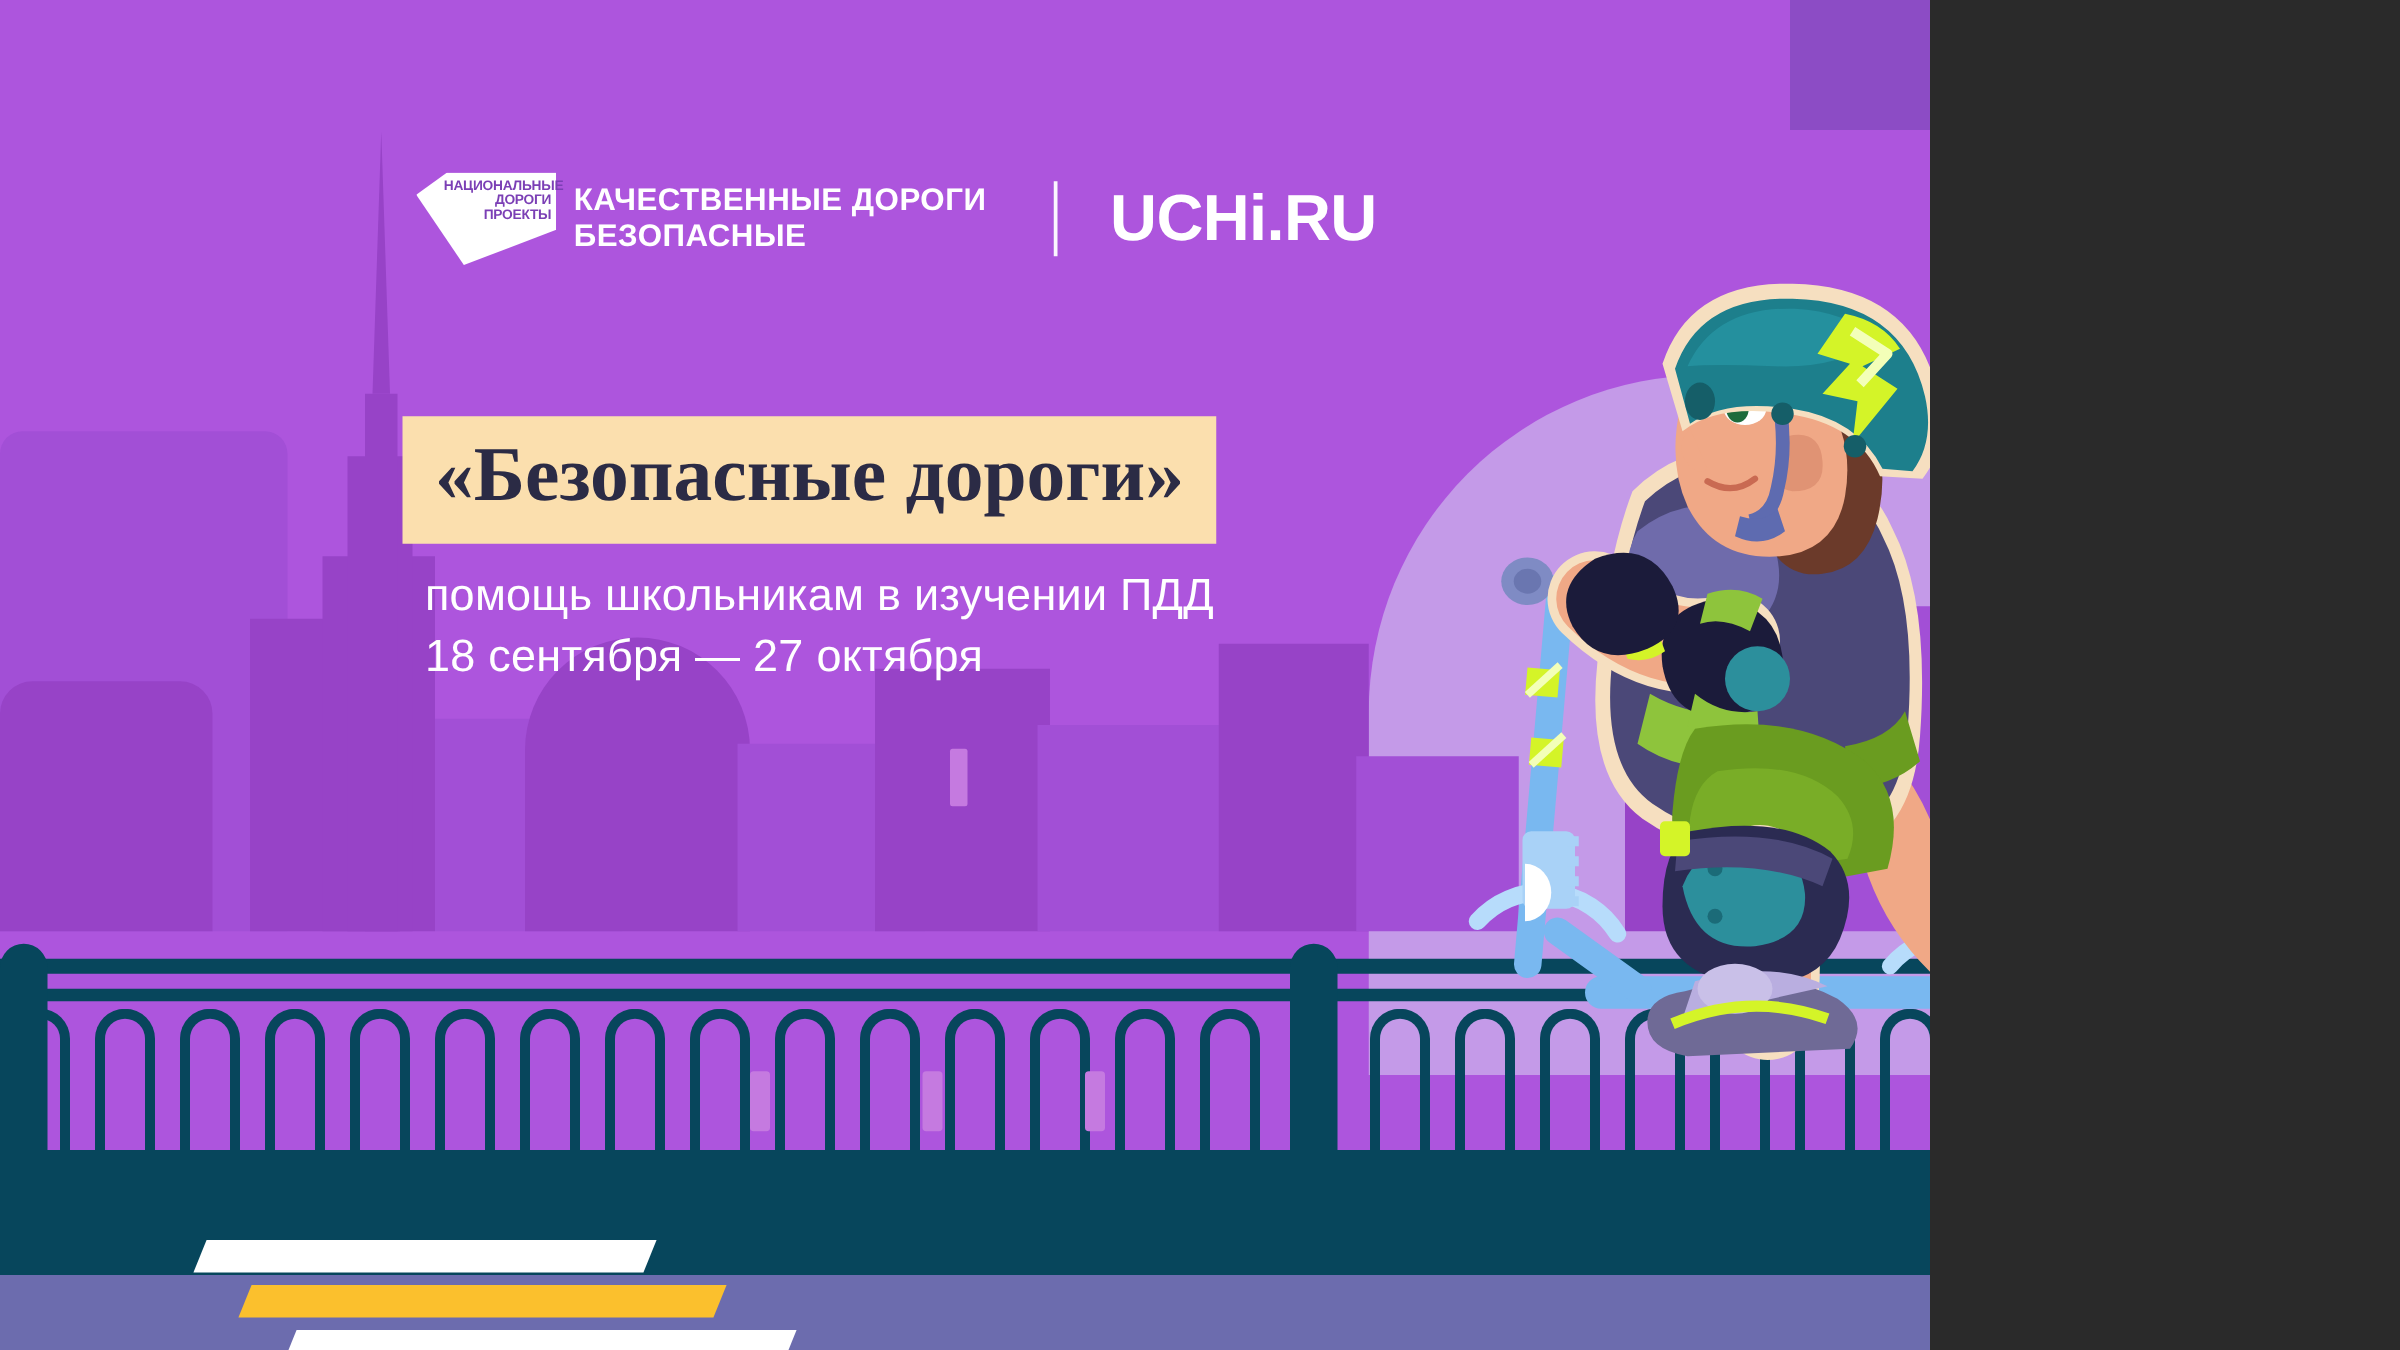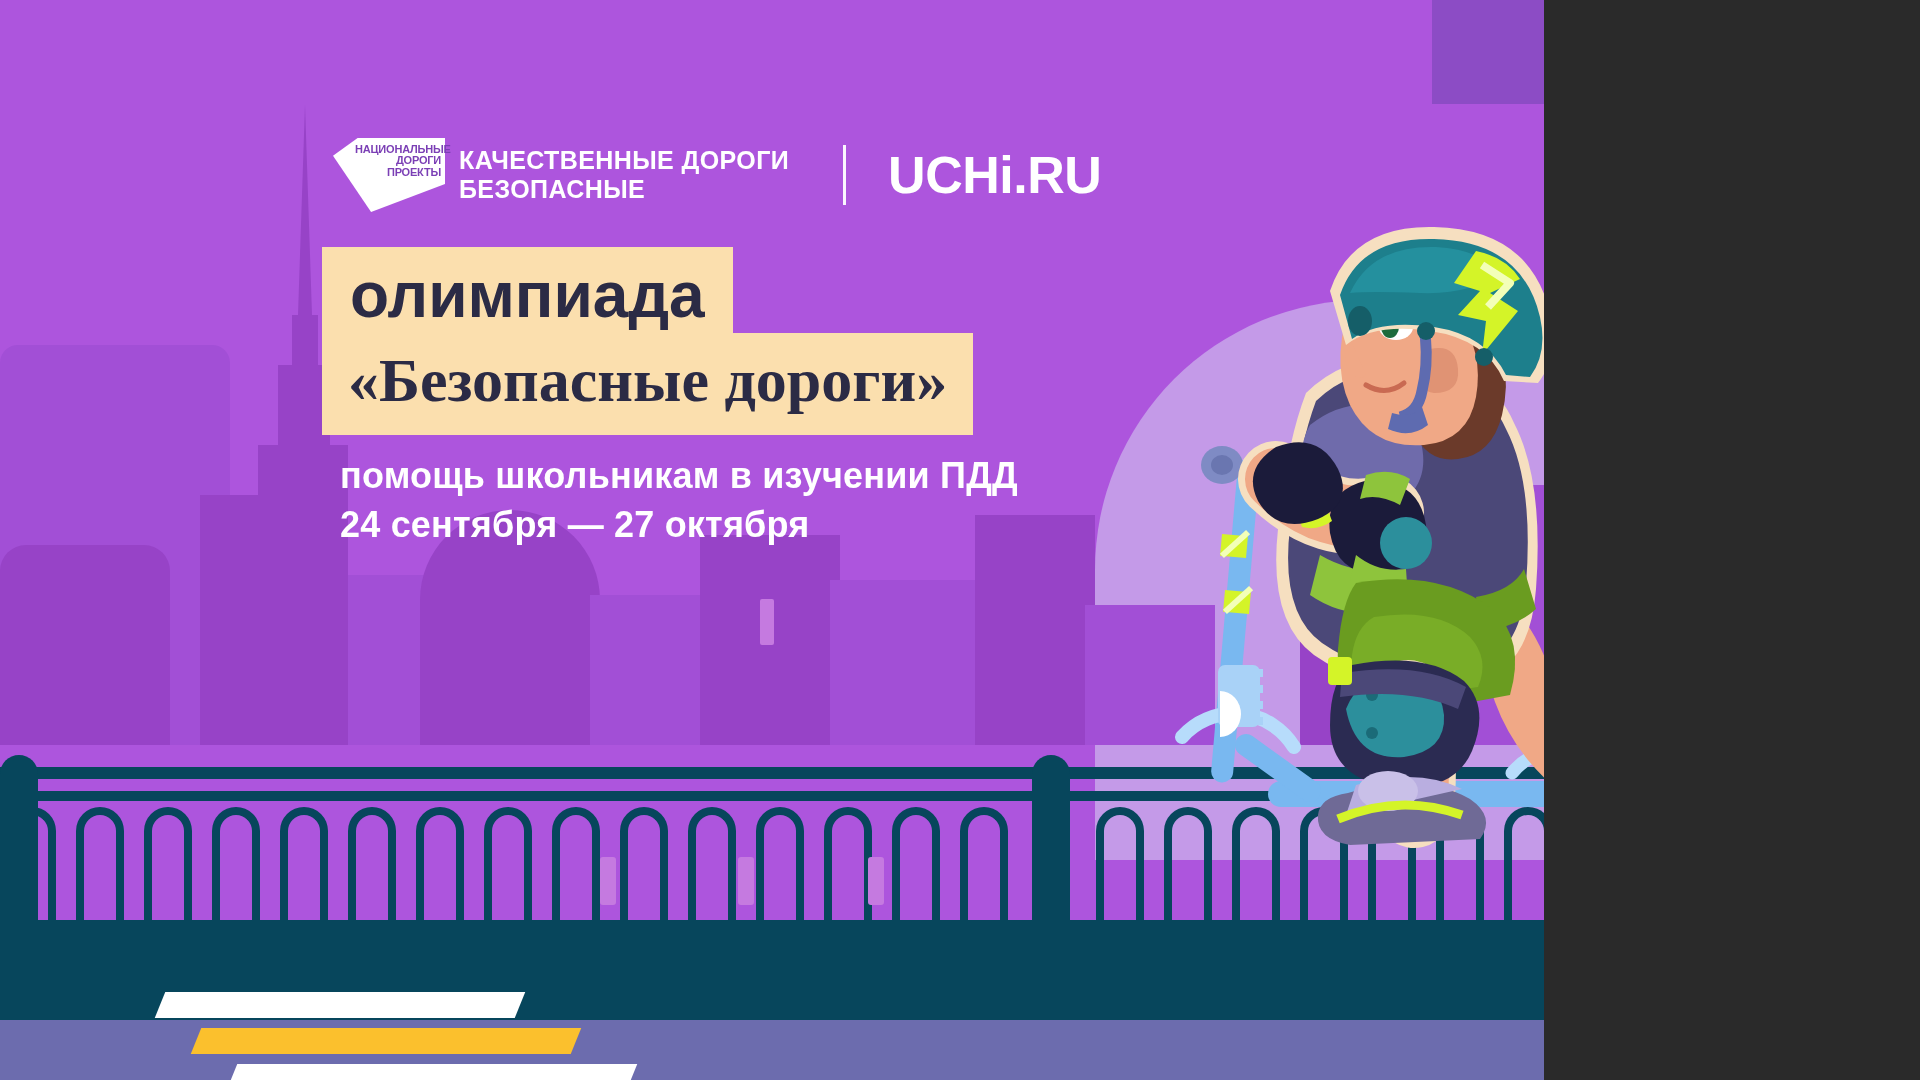--- a/index.html
+++ b/index.html
@@ -65,21 +65,21 @@
   .uchi{color:#fff;font-weight:700;font-size:52px;letter-spacing:-0.5px;}
   
   .t1,.t2{
     position:absolute;background:#fbdfae;color:#2b2b45;
     font-weight:700;line-height:1;white-space:nowrap;
   }
   .t1{left:322px;top:247px;padding:16px 28px 22px;font-size:64px;}
   .t2{left:322px;top:333px;padding:16px 26px 24px;font-size:62px;font-family:Liberation Serif, serif;}
   .sub{
     position:absolute;left:340px;top:452px;color:#fff;font-size:36px;
-    line-height:1.36;font-weight:700;letter-spacing:.2px;white-space:nowrap;
+    line-height:1.36;font-weight:400;letter-spacing:.2px;white-space:nowrap;
   }
   .sub span{display:block;}
   
   .rider{position:absolute;left:1160px;top:225px;width:560px;height:740px;}
   .rider svg{display:block;}
 </style>
 </head>
 <body>
 
 <div class="banner">
@@ -173,26 +173,25 @@
       </div>
     </div>
     <div class="bkd">
       <span>КАЧЕСТВЕННЫЕ ДОРОГИ</span>
       <span>БЕЗОПАСНЫЕ</span>
     </div>
     <div class="divider"></div>
     <div class="uchi">UCHi.RU</div>
   </div>
 
-  <div class="t1">олимпиада</div>
   <div class="t2">«Безопасные дороги»</div>
 
   <div class="sub">
     <span>помощь школьникам в изучении ПДД</span>
-    <span>24 сентября — 27 октября</span>
+    <span>18 сентября — 27 октября</span>
   </div>
 
   <div class="rider">
     <svg width="560" height="740" viewBox="0 0 560 740" xmlns="http://www.w3.org/2000/svg">
       <defs>
         <g id="wheel">
           <circle r="62" fill="#140f2e"></circle>
           <circle r="40" fill="#b9aee0"></circle>
           <circle r="27" fill="#07465c"></circle>
           <g fill="#b9aee0">

